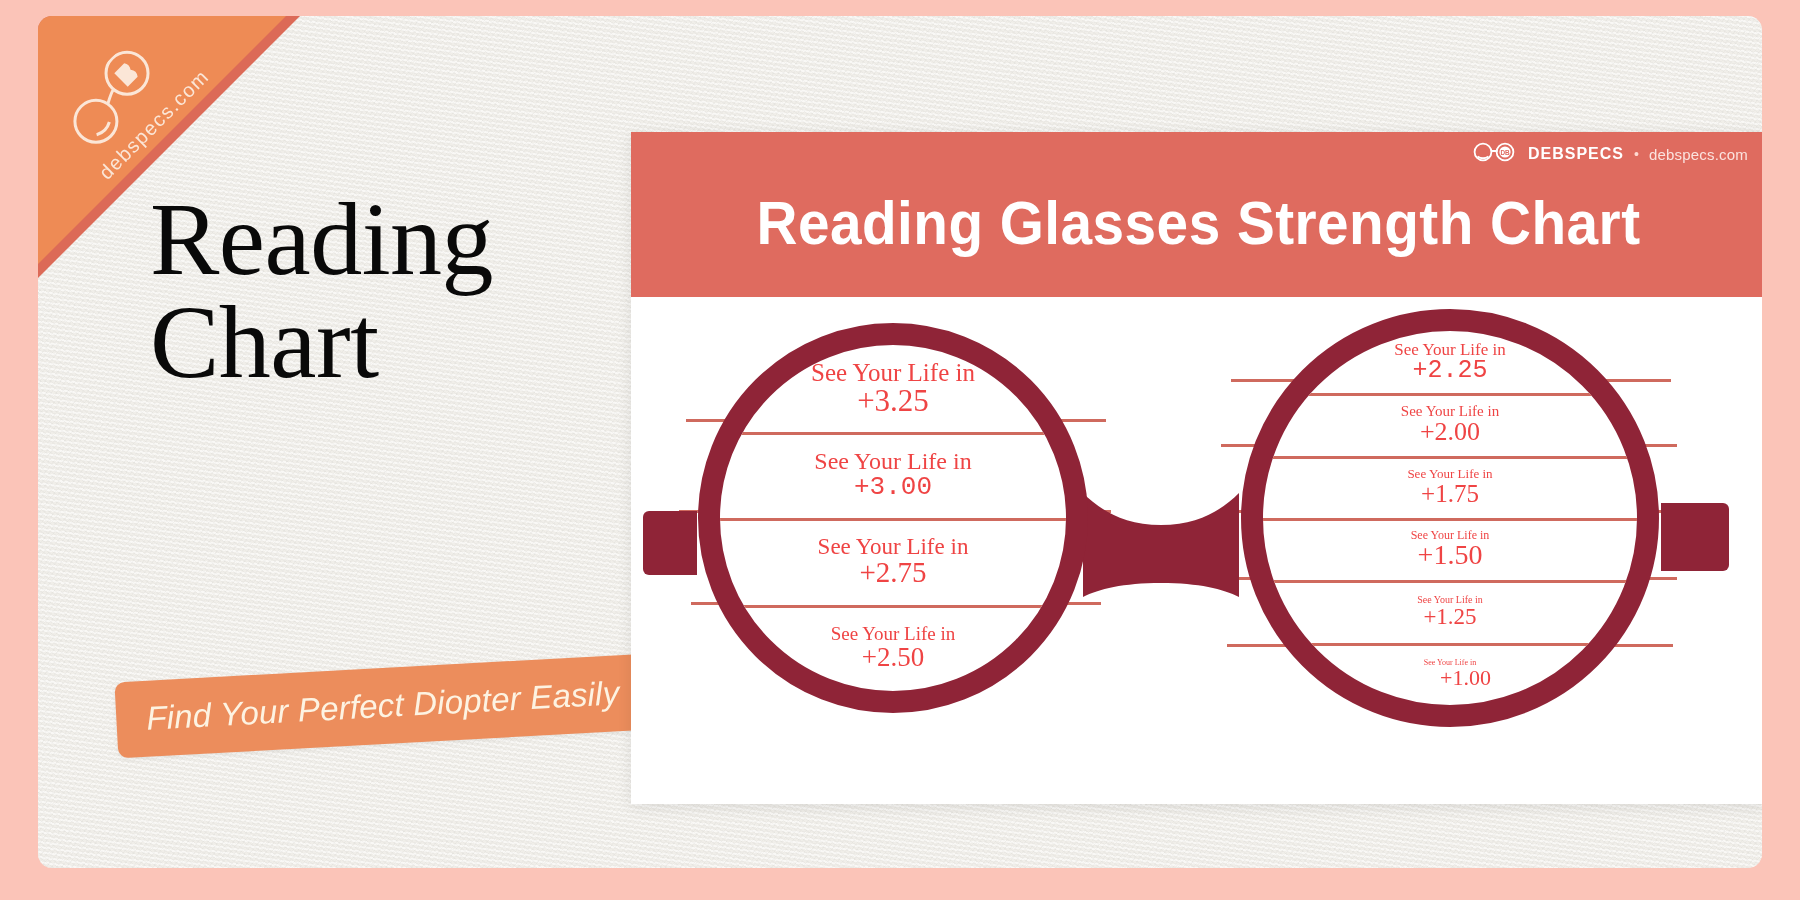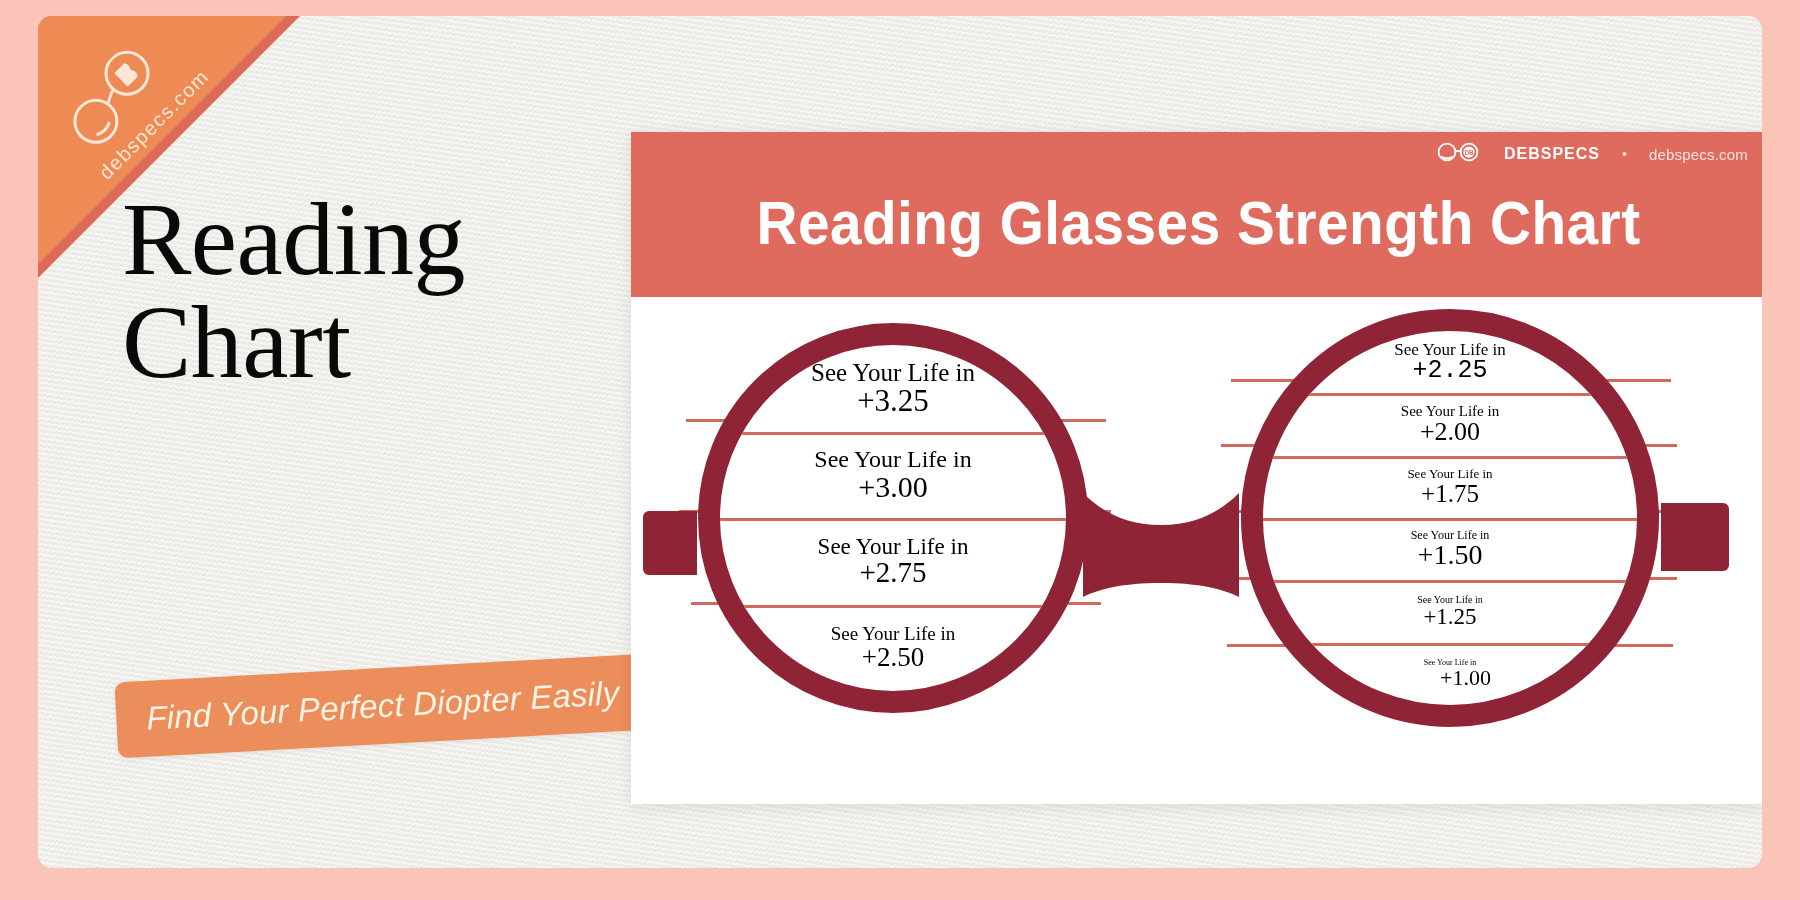--- a/index.html
+++ b/index.html
@@ -77,21 +77,21 @@
     margin-left: -6px;
     font-size: 20px;
     letter-spacing: 1.4px;
     color: #fbe6d7;
     font-family: "Liberation Sans", sans-serif;
   }
 
   
   #headline {
     position: absolute;
-    left: 84px;
+    left: 112px;
     top: 172px;
     width: 520px;
     z-index: 4;
   }
   #headline .line {
     font-family: "Liberation Serif", serif;
     font-size: 104px;
     line-height: 0.99;
     color: #090909;
     letter-spacing: -0.5px;
@@ -139,21 +139,21 @@
     position: relative;
     height: 165px;
     background: #df6b5f;
   }
   #brand {
     position: absolute;
     right: 18px;
     top: 10px;
     display: flex;
     align-items: center;
-    gap: 22px;
+    gap: 10px;
   }
   #brand .b-name {
     font-size: 16px;
     font-weight: bold;
     color: #ffffff;
     letter-spacing: 1px;
   }
   #brand .b-dot { color: #ffd9d1; font-size: 14px; }
   #brand .b-url {
     font-size: 15px;
@@ -197,35 +197,35 @@
     flex-direction: column;
   }
   .row {
     flex: 1 1 0;
     display: flex;
     flex-direction: column;
     align-items: center;
     justify-content: center;
     position: relative;
     font-family: "Liberation Serif", serif;
-    color: #000000;
+    color: #ef4444;
   }
   .row + .row::before {
     content: "";
     position: absolute;
     left: -40px; right: -40px; top: 0;
     height: 3px;
     background: #cf6a5e;
   }
   .row .cap { line-height: 1.02; white-space: nowrap; }
   .row .val { line-height: 1.02; white-space: nowrap; }
 
   
   .lens.left  .row:nth-child(1) .cap { font-size: 25px; } .lens.left  .row:nth-child(1) .val { font-size: 31px; }
-  .lens.left  .row:nth-child(2) .cap { font-size: 24px; } .lens.left  .row:nth-child(2) .val { font-size: 30px; }
+  .lens.left  .row:nth-child(2) .cap { font-size: 24px; } .lens.left  .row:nth-child(2) .val { font-size: 26px; font-family: Liberation Mono, monospace; }
   .lens.left  .row:nth-child(3) .cap { font-size: 23px; } .lens.left  .row:nth-child(3) .val { font-size: 29px; }
   .lens.left  .row:nth-child(4) .cap { font-size: 19px; } .lens.left  .row:nth-child(4) .val { font-size: 27px; }
 
   
   .lens.right .row:nth-child(1) .cap { font-size: 17px; } .lens.right .row:nth-child(1) .val { font-size: 25px; font-family: Liberation Mono, monospace; }
   .lens.right .row:nth-child(2) .cap { font-size: 15px; } .lens.right .row:nth-child(2) .val { font-size: 26px; }
   .lens.right .row:nth-child(3) .cap { font-size: 13px; } .lens.right .row:nth-child(3) .val { font-size: 25px; }
   .lens.right .row:nth-child(4) .cap { font-size: 12px; } .lens.right .row:nth-child(4) .val { font-size: 28px; }
   .lens.right .row:nth-child(5) .cap { font-size: 10px; } .lens.right .row:nth-child(5) .val { font-size: 23px; }
   .lens.right .row:nth-child(6) .cap { font-size:  8px; } .lens.right .row:nth-child(6) .val { font-size: 22px; margin-left: 31px; }

